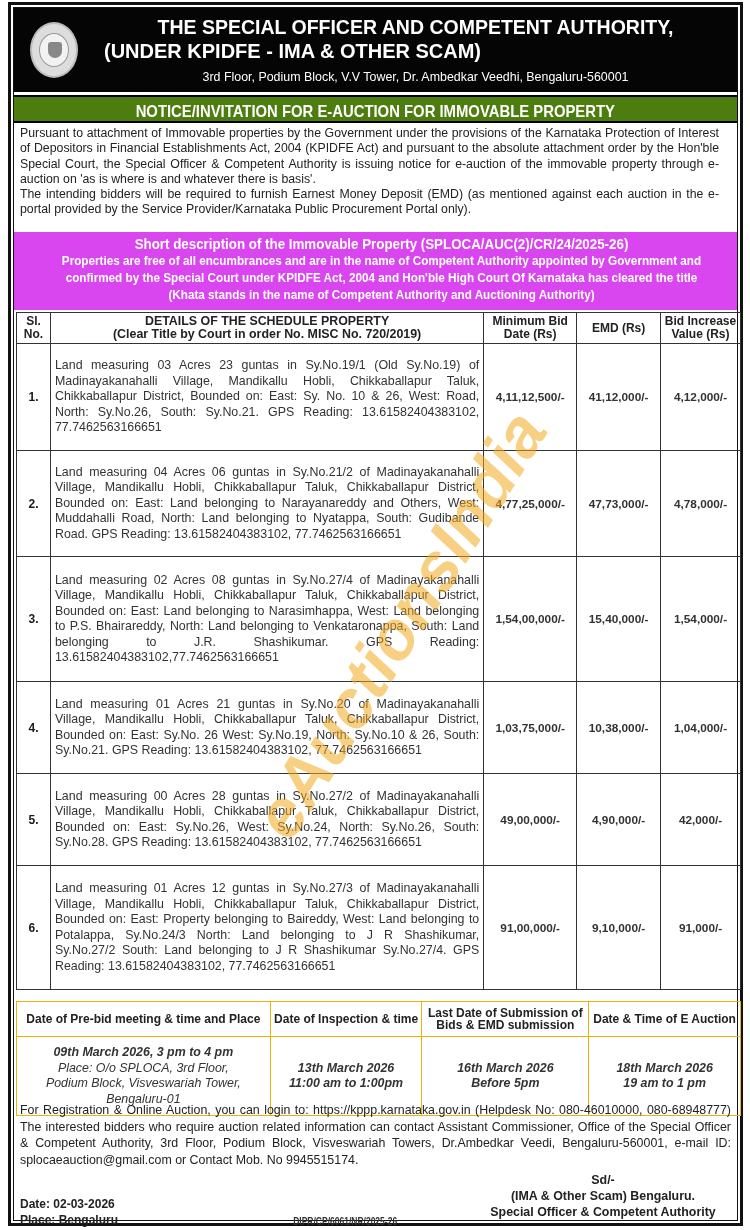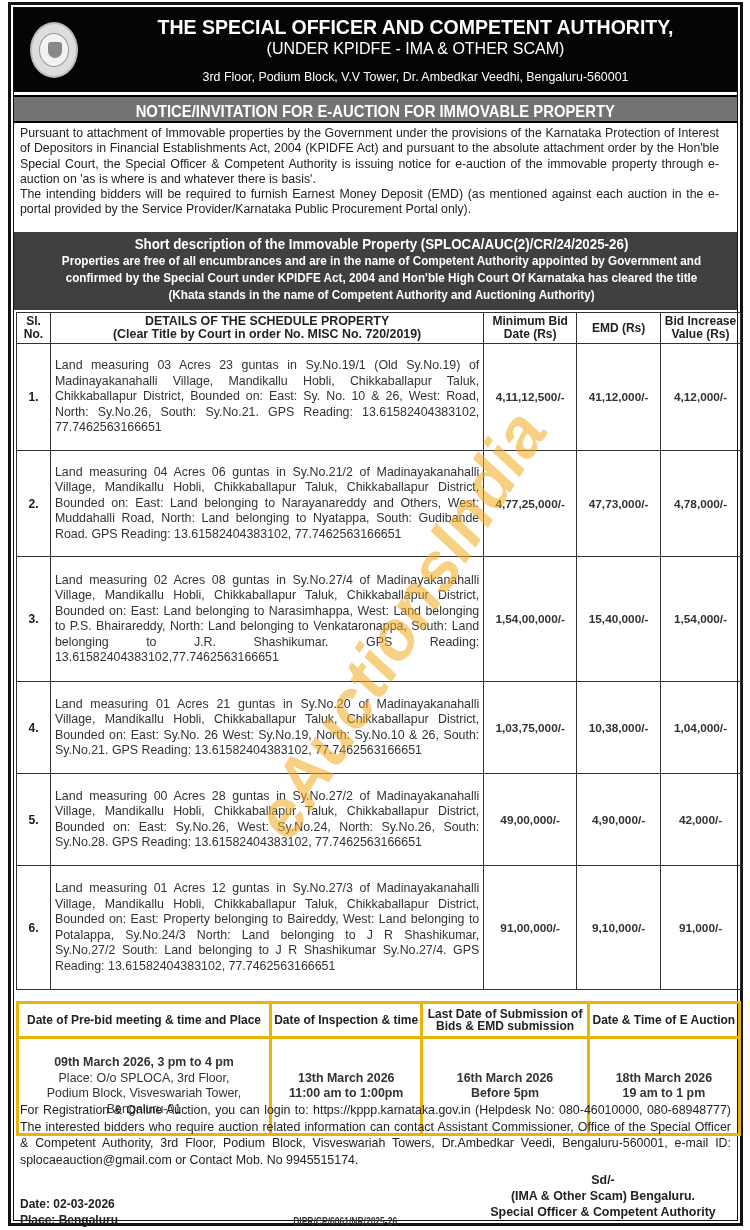--- a/index.html
+++ b/index.html
@@ -22,44 +22,44 @@
     border-radius: 50%; background: #ddd; border: 2px solid #bbb;
     display: flex; align-items: center; justify-content: center;
   }
   .seal-inner { width: 30px; height: 34px; border-radius: 50%; background: #f2f2f2; border: 1px solid #999; position: relative; }
   .seal-inner::after { content: ""; position: absolute; left: 8px; top: 8px; width: 14px; height: 16px; background: #888; border-radius: 3px 3px 7px 7px; }
   .hdr-line1 {
     position: absolute; left: 90px; right: 10px; top: 8px; text-align: center;
     font-weight: bold; font-size: 19.5px; letter-spacing: 0px; font-family: "Liberation Sans", sans-serif;
   }
   .hdr-line2 {
-    position: absolute; left: 90px; right: 10px; top: 32px; text-align: center;
-    font-weight: normal; font-size: 16px;
+    position: absolute; left: 90px; right: 10px; top: 32px; 
+    font-weight: bold; font-size: 20px;
   }
   .hdr-line3 {
     position: absolute; left: 90px; right: 10px; top: 61px; text-align: center;
     font-size: 13.5px; transform: scaleX(0.92);
   }
   .notice-bar {
     position: absolute; left: 0; top: 87px; right: 0; height: 28px;
-    background: #737373; color: #fff; text-align: center;
+    background: #4d7c0f; color: #fff; text-align: center;
     font-weight: bold; font-size: 16.5px; line-height: 28px;
     border-top: 2px solid #000; border-bottom: 2px solid #000;
   }
   .notice-bar span { display: inline-block; transform: scaleX(0.9); }
 
   .intro {
     position: absolute; left: 6px; right: 18px; top: 118px;
     font-size: 12.3px; line-height: 15.3px; text-align: justify; color: #222;
   }
   .intro p { margin: 0; }
 
   .desc-bar {
     position: absolute; left: 0; right: 0; top: 224px; height: 78px;
-    background: #404040; color: #fff; text-align: center; font-weight: bold; padding-left: 12px;
+    background: #d946ef; color: #fff; text-align: center; font-weight: bold; padding-left: 12px;
   }
   .desc-title { font-size: 14.5px; padding-top: 4px; transform: scaleX(0.92); }
   .desc-body { font-size: 12.6px; line-height: 17px; padding: 1px 4px 0 4px; transform: scaleX(0.93); }
 
   table.prop {
     position: absolute; left: 2px; top: 304px; width: 725px;
     border-collapse: collapse; font-size: 12.4px;
   }
   table.prop th, table.prop td { border: 1px solid #333; }
   table.prop th { font-weight: bold; font-size: 12px; line-height: 13px; padding: 2px 2px; text-align: center; color: #222; }
@@ -67,23 +67,23 @@
   table.prop td.sl { width: 34px; text-align: center; font-weight: bold; font-size: 12px; }
   table.prop td.desc { width: 432px; padding: 2px 4px; text-align: justify; line-height: 15.5px; color: #333; }
   table.prop td.num { text-align: center; font-weight: bold; font-size: 11.8px; color: #333; }
   table.prop col.c1 { width: 34px; } table.prop col.c2 { width: 434px; }
   table.prop col.c3 { width: 93px; } table.prop col.c4 { width: 84px; } table.prop col.c5 { width: 80px; }
 
   table.sched {
     position: absolute; left: 2px; top: 993px; width: 725px; border-collapse: collapse;
     font-size: 12.4px;
   }
-  table.sched th, table.sched td { border: 3px solid #eab308; text-align: center; }
+  table.sched th, table.sched td { border: 1px solid #eab308; text-align: center; }
   table.sched th { font-weight: bold; font-size: 12px; line-height: 12.5px; padding: 3px 2px; color: #222; height: 35px; }
-  table.sched td { padding: 16px 2px; line-height: 15.5px; color: #333; vertical-align: middle; }
+  table.sched td { padding: 8px 2px; line-height: 15.5px; color: #333; vertical-align: middle; font-style: italic; }
   .bold { font-weight: bold; }
 
   .reg {
     position: absolute; left: 6px; right: 6px; top: 1094px;
     font-size: 12.4px; line-height: 16.5px; text-align: justify; color: #222;
   }
   .footer-left { position: absolute; left: 6px; top: 1188px; font-weight: bold; font-size: 12px; line-height: 16px; color: #222; }
   .footer-mid { position: absolute; left: 270px; top: 1208px; font-size: 10px; font-weight: bold; color: #333; transform: scaleX(0.85); }
   .footer-right { position: absolute; right: 4px; top: 1164px; width: 260px; text-align: center; font-weight: bold; font-size: 12.4px; line-height: 16px; color: #222; }
 

